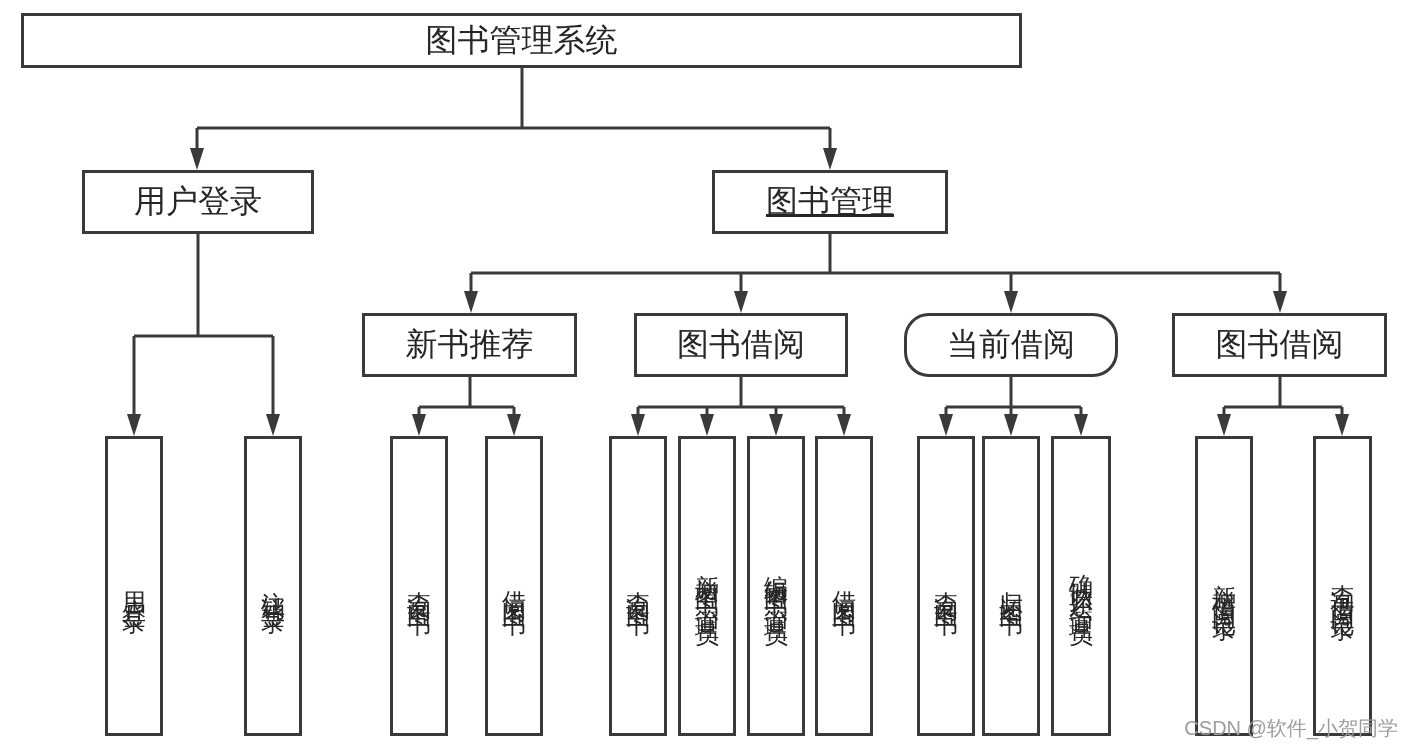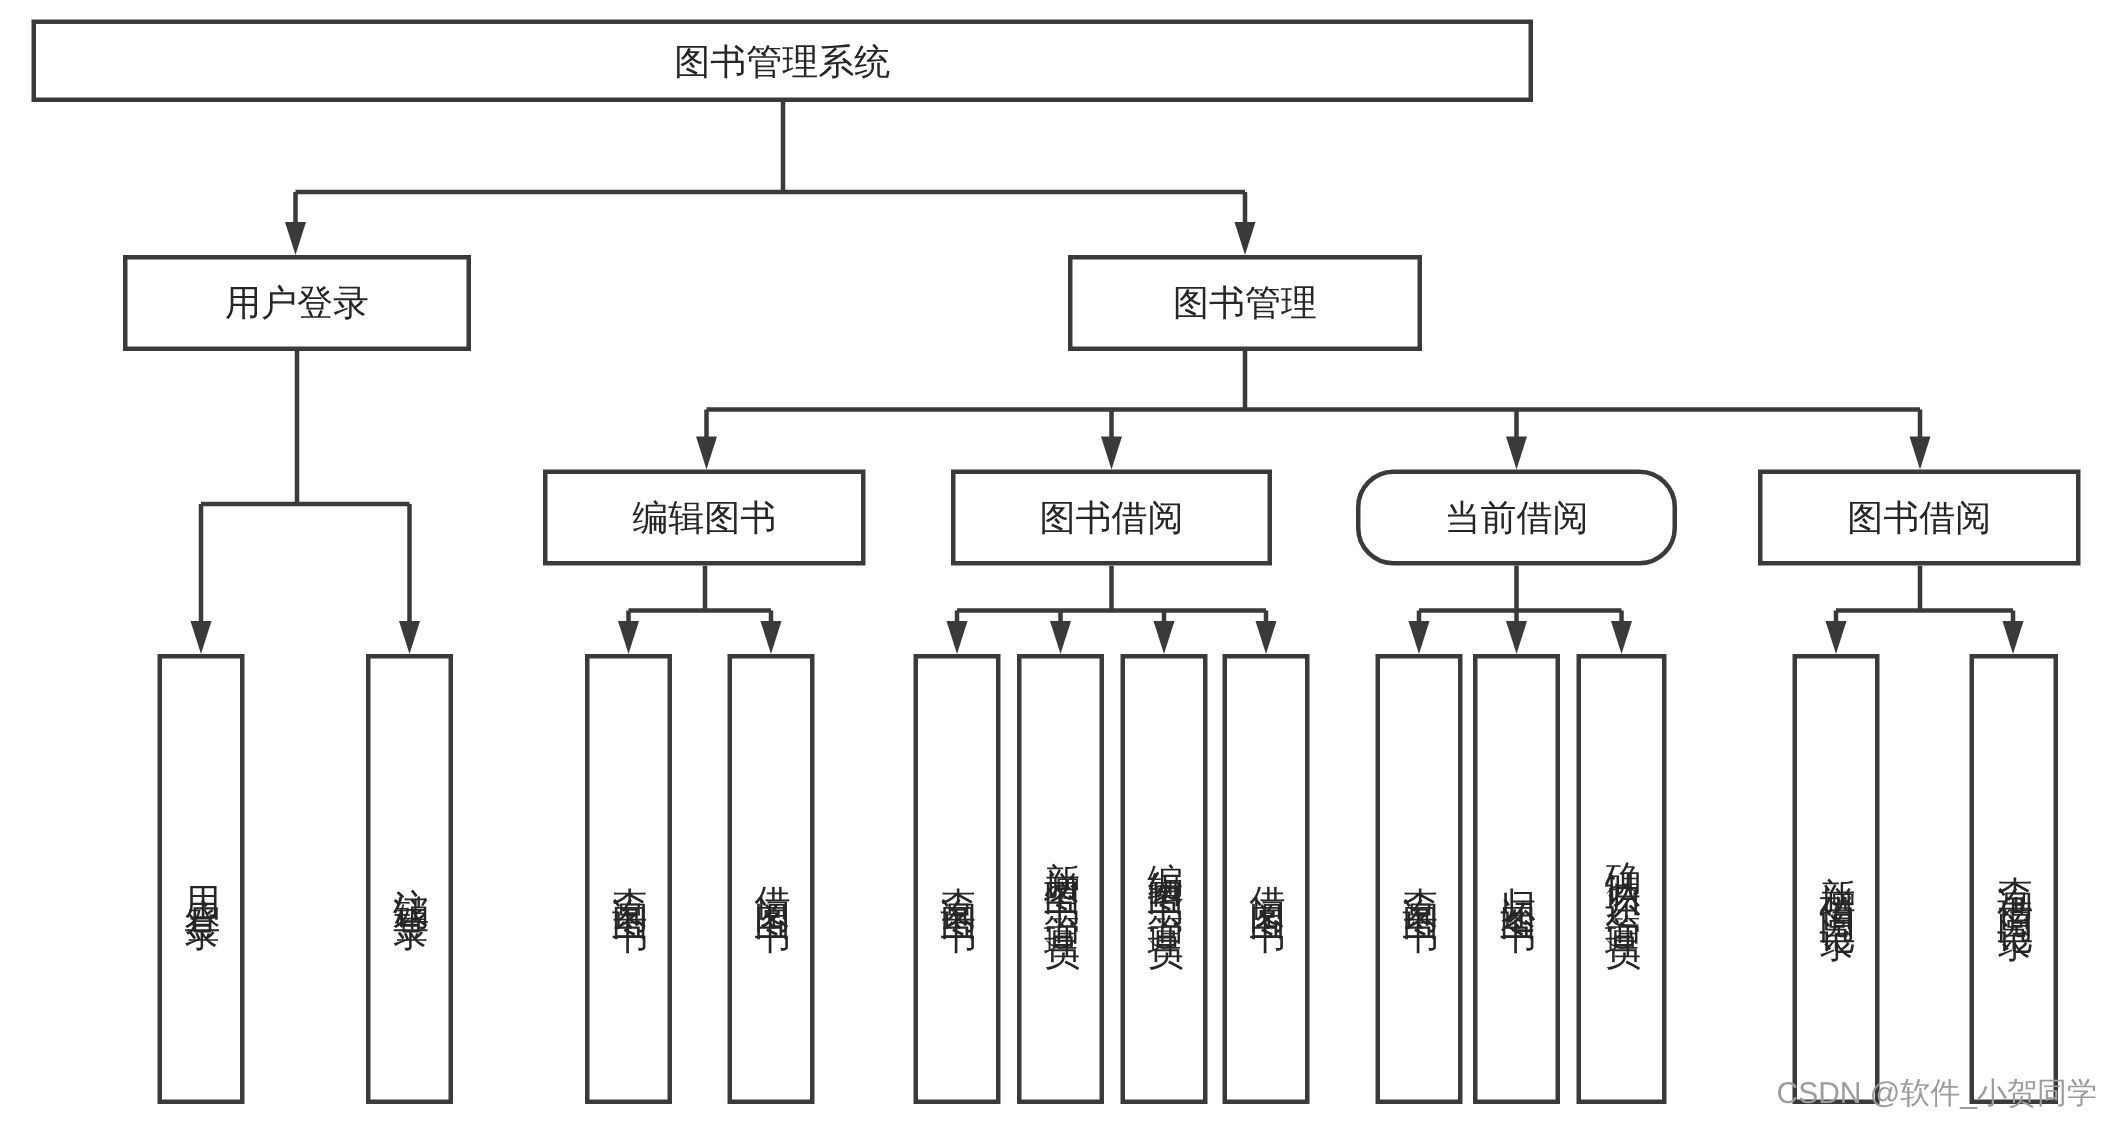--- a/index.html
+++ b/index.html
@@ -19,21 +19,21 @@
   }
   .node {
     position: absolute;
     box-sizing: border-box;
     border: 3px solid #3a3a3a;
     background: #ffffff;
     display: flex;
     align-items: center;
     justify-content: center;
     color: #262626;
-    font-size: 24px;
+    font-size: 32px;
     z-index: 2;
     text-align: center;
   }
   .leaf {
     writing-mode: vertical-rl;
     text-orientation: mixed;
     letter-spacing: 7px;
     font-size: 24px;
     line-height: 1;
     padding: 4px 0;
@@ -86,26 +86,26 @@
     </g>
   </svg>
 
   <div class="node" style="left:21px; top:13px; width:1001px; height:55px;">
     <span>图书管理系统</span>
   </div>
 
   <div class="node" style="left:82px; top:170px; width:232px; height:64px;">
     <span>用户登录</span>
   </div>
-  <div class="node" style="left:712px; top:170px; width:236px; height:64px;">
+  <div class="node" style="left:712px; top:170px; width:236px; height:64px;text-decoration:underline;">
     <span>图书管理</span>
   </div>
 
   <div class="node" style="left:362px; top:313px; width:215px; height:64px;">
-    <span>编辑图书</span>
+    <span>新书推荐</span>
   </div>
   <div class="node" style="left:634px; top:313px; width:214px; height:64px;align-items:center;">
     <span>图书借阅</span>
   </div>
   <div class="node" style="left:904px; top:313px; width:214px; height:64px;border-radius:25px;">
     <span>当前借阅</span>
   </div>
   <div class="node" style="left:1172px; top:313px; width:215px; height:64px;">
     <span>图书借阅</span>
   </div>

